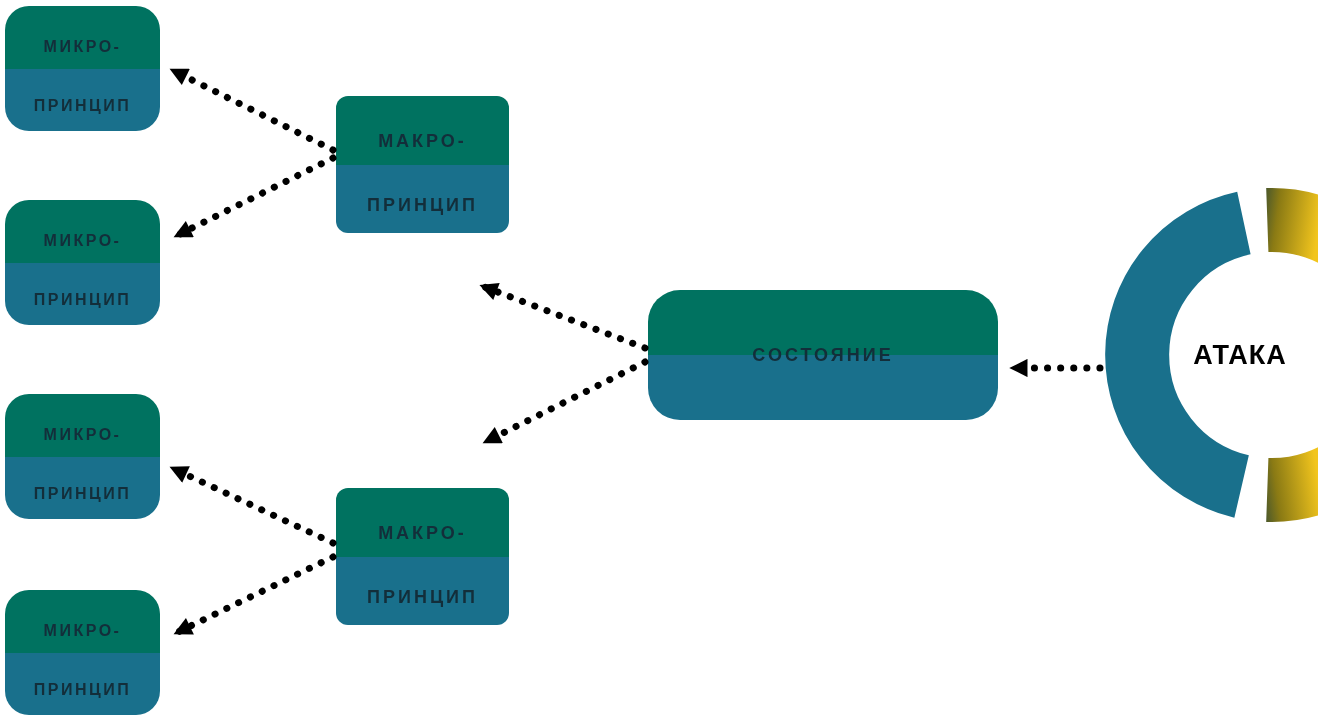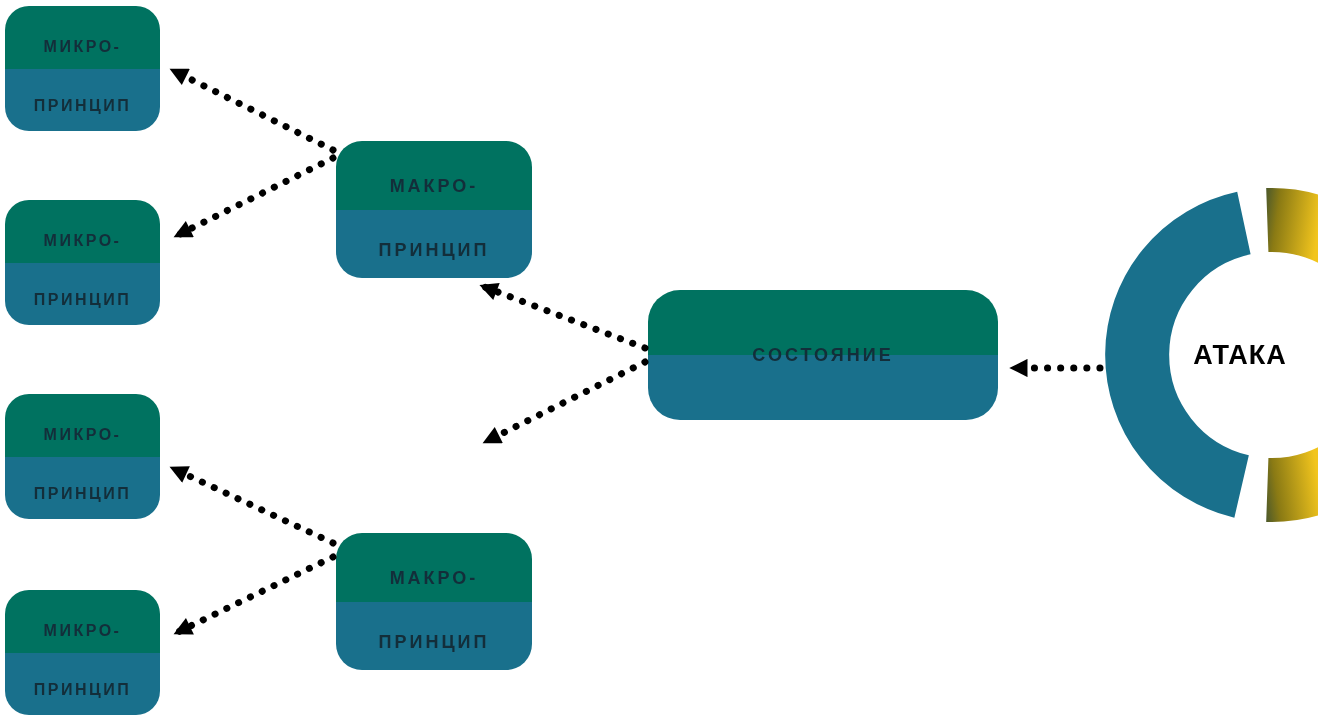--- a/index.html
+++ b/index.html
@@ -24,21 +24,21 @@
   .node .half.bottom { background: var(--node-bottom, #19708c); align-items: center; padding-top: 13px; }
   .node span {
     font-weight: bold;
     color: var(--node-text, #132e3a);
     letter-spacing: 2.5px;
     font-size: 16px;
     white-space: nowrap;
   }
 
   .micro { width: 155px; height: 125px; }
-  .macro { width: 196px; height: 137px; border-radius: 26px; margin-top: 45px; }
+  .macro { width: 173px; height: 137px; border-radius: 12px; }
   .macro span { font-size: 18px; letter-spacing: 3px; }
 
   .state { left: 648px; top: 290px; width: 350px; height: 130px; border-radius: 32px; }
   .state .half { padding: 0; }
   .state .center-label {
     position: absolute; left: 0; top: 0; right: 0; bottom: 0;
     display: flex; align-items: center; justify-content: center;
   }
   .state .center-label span { font-size: 18px; letter-spacing: 3px; }
 

